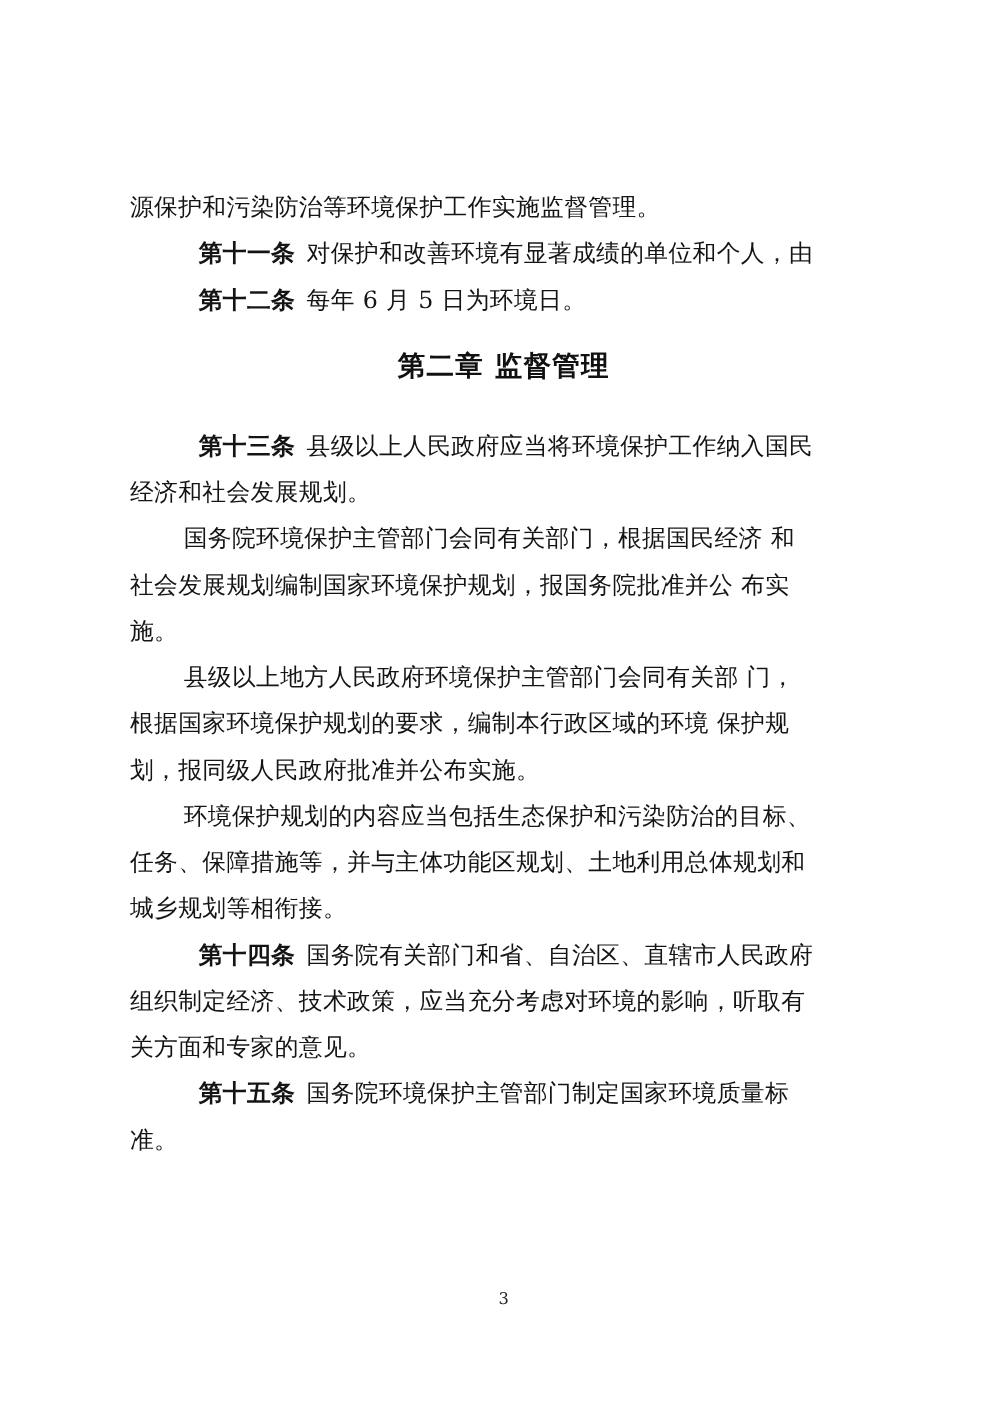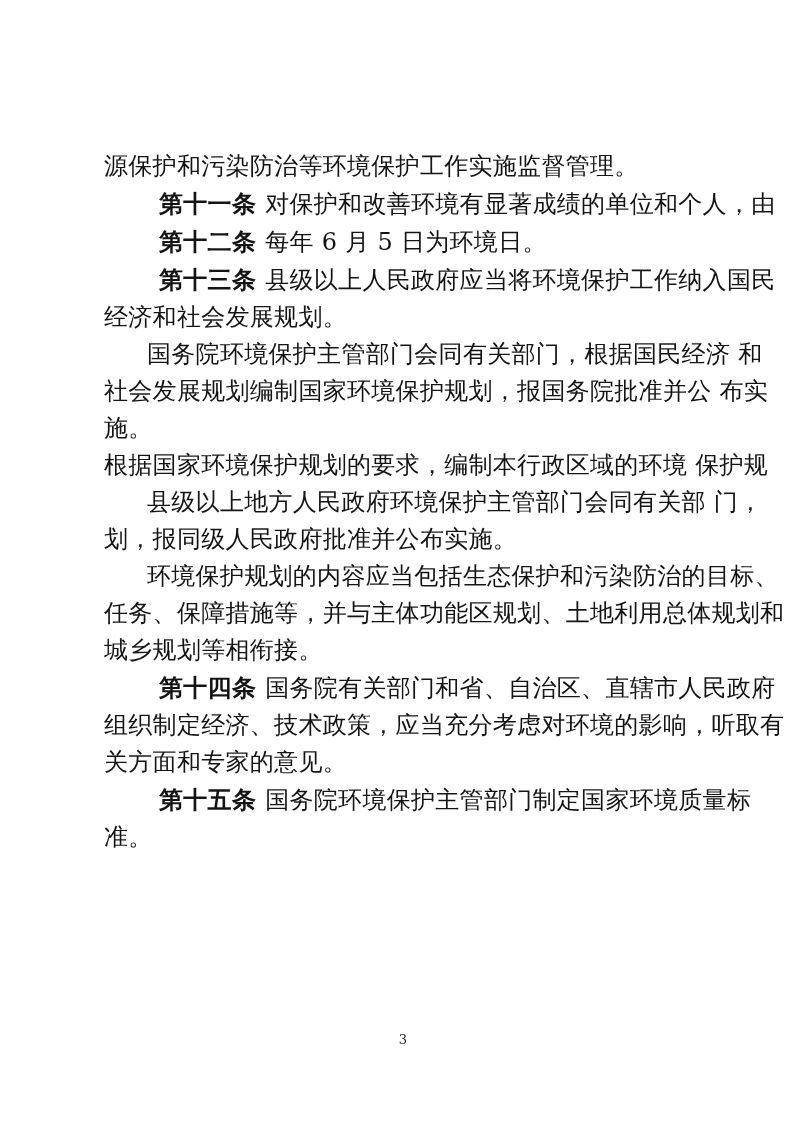--- a/index.html
+++ b/index.html
@@ -16,21 +16,21 @@
     font-family: "DejaVu Serif", "Liberation Serif", serif;
     color: #141414;
   }
   .content {
     position: absolute;
     left: 104px;
     top: 148px;
     width: 598px;
   }
   .line {
-    font-size: 24px;
+    font-size: 19px;
     line-height: 37px;
     letter-spacing: 0.3px;
     white-space: pre;
     color: #141414;
   }
   .line.indent {
     padding-left: 43px;
   }
   .lead {
     font-weight: bold;
@@ -60,27 +60,28 @@
   }
 </style>
 </head>
 <body>
 
 <div class="page">
   <div class="content" id="doc-body">
       <div class="line"><span>源保护和污染防治等环境保护工作实施监督管理。</span></div>
       <div class="line indent"><span class="lead">第十一条</span><span>对保护和改善环境有显著成绩的单位和个人，由</span></div>
       <div class="line indent"><span class="lead">第十二条</span><span>每年 6 月 5 日为环境日。</span></div>
+      <div class="heading">第二章 监督管理</div>
       <div class="line indent"><span class="lead">第十三条</span><span>县级以上人民政府应当将环境保护工作纳入国民</span></div>
       <div class="line"><span>经济和社会发展规划。</span></div>
       <div class="line indent"><span>国务院环境保护主管部门会同有关部门，根据国民经济 和</span></div>
       <div class="line"><span>社会发展规划编制国家环境保护规划，报国务院批准并公 布实</span></div>
       <div class="line"><span>施。</span></div>
+      <div class="line indent"><span>县级以上地方人民政府环境保护主管部门会同有关部 门，</span></div>
       <div class="line"><span>根据国家环境保护规划的要求，编制本行政区域的环境 保护规</span></div>
-      <div class="line indent"><span>县级以上地方人民政府环境保护主管部门会同有关部 门，</span></div>
       <div class="line"><span>划，报同级人民政府批准并公布实施。</span></div>
       <div class="line indent"><span>环境保护规划的内容应当包括生态保护和污染防治的目标、</span></div>
       <div class="line"><span>任务、保障措施等，并与主体功能区规划、土地利用总体规划和</span></div>
       <div class="line"><span>城乡规划等相衔接。</span></div>
       <div class="line indent"><span class="lead">第十四条</span><span>国务院有关部门和省、自治区、直辖市人民政府</span></div>
       <div class="line"><span>组织制定经济、技术政策，应当充分考虑对环境的影响，听取有</span></div>
       <div class="line"><span>关方面和专家的意见。</span></div>
       <div class="line indent"><span class="lead">第十五条</span><span>国务院环境保护主管部门制定国家环境质量标</span></div>
       <div class="line"><span>准。</span></div>
     </div>

